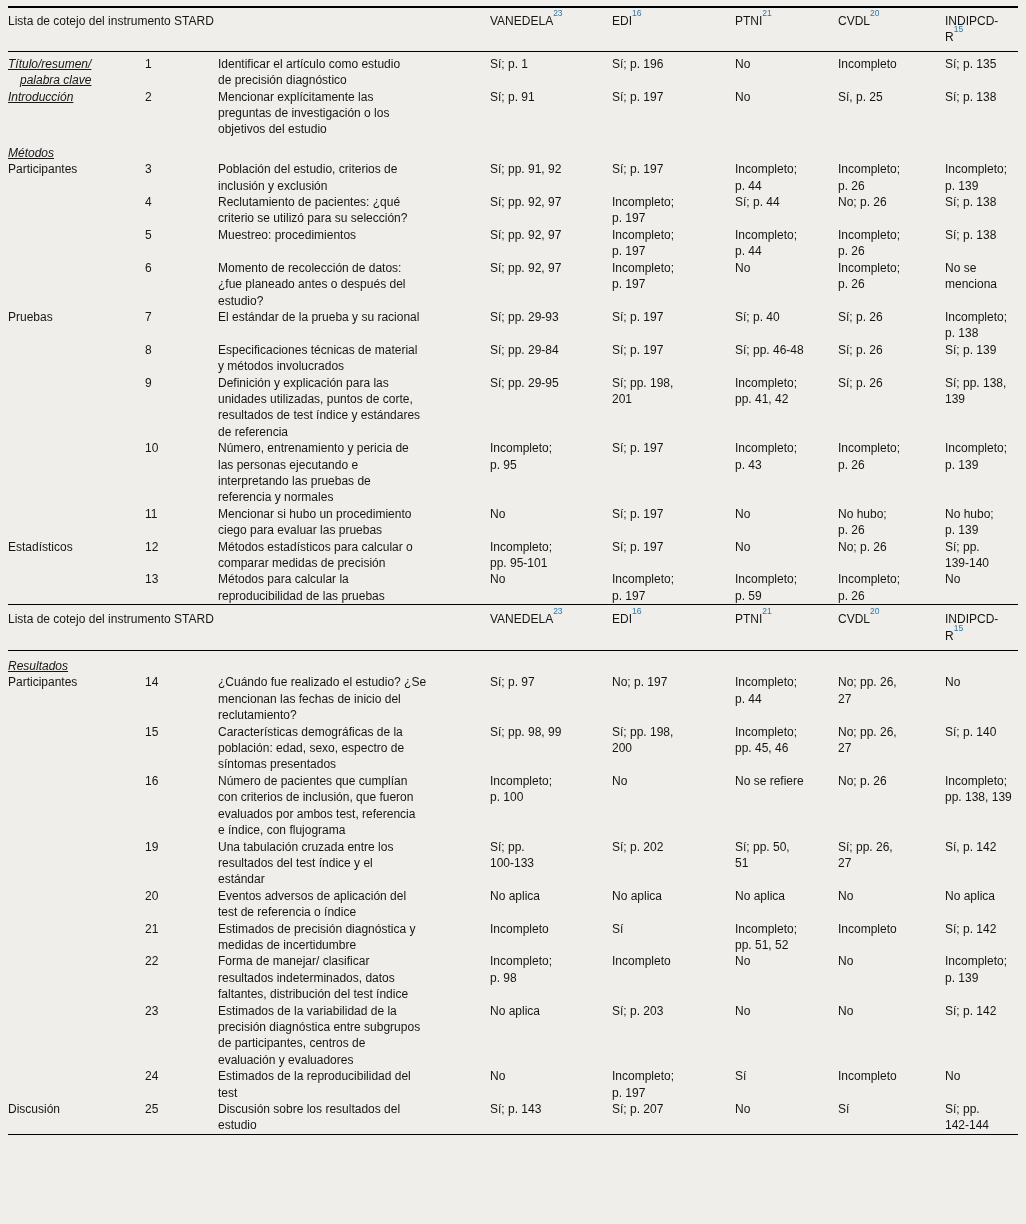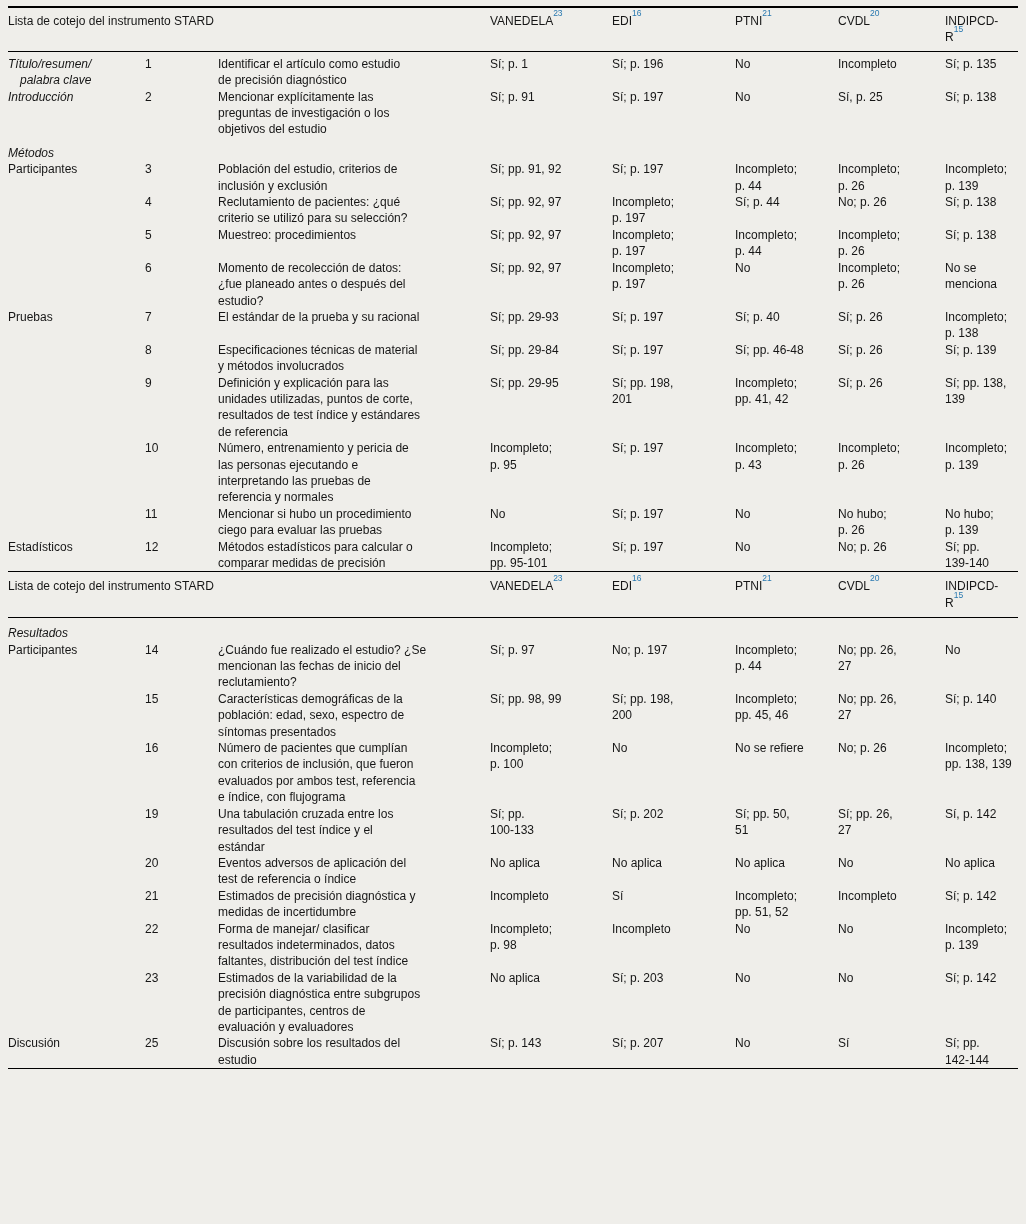--- a/index.html
+++ b/index.html
@@ -19,21 +19,21 @@
     padding:0 6px 0 0;overflow:hidden;
   }
   
   tr.h1 th{padding-top:5px;padding-bottom:5px;border-bottom:1px solid #000;}
   tr.h2 th{padding-top:4px;padding-bottom:5px;border-bottom:1px solid #000;font-style:italic;}
   .center{}
   sup.ref{font-size:8.5px;line-height:0;position:relative;top:-4px;color:#2878b0;}
   
   td.pre{white-space:pre-line;}
   td.sec{white-space:pre-line;padding-left:12px;text-indent:-12px;}
-  td.sec.it{font-style:italic;}
+  td.sec.it{font-style:italic;text-decoration:underline;}
   tr.first-row td{padding-top:4px;}
   tr.section-row td{padding-top:7px;font-style:italic;}
   tr.midheader td{
     border-top:1px solid #000;border-bottom:1px solid #000;
     padding-top:6px;padding-bottom:6px;
   }
 </style>
 </head>
 <body>
 
@@ -215,20 +215,34 @@
           <td class="pre">Métodos estadísticos para calcular o
 comparar medidas de precisión</td>
           <td class="pre">Incompleto;
 pp. 95-101</td>
           <td class="pre">Sí; p. 197</td>
           <td class="pre">No</td>
           <td class="pre">No; p. 26</td>
           <td class="pre">Sí; pp.
 139-140</td>
         </tr>
+        <tr>
+          <td class="sec"></td>
+          <td>13</td>
+          <td class="pre">Métodos para calcular la
+reproducibilidad de las pruebas</td>
+          <td class="pre">No</td>
+          <td class="pre">Incompleto;
+p. 197</td>
+          <td class="pre">Incompleto;
+p. 59</td>
+          <td class="pre">Incompleto;
+p. 26</td>
+          <td class="pre">No</td>
+        </tr>
         <tr class="midheader">
           <td class="center" colspan="3">Lista de cotejo del instrumento STARD</td>
           <td><span>VANEDELA</span><sup class="ref">23</sup></td>
           <td><span>EDI</span><sup class="ref">16</sup></td>
           <td><span>PTNI</span><sup class="ref">21</sup></td>
           <td><span>CVDL</span><sup class="ref">20</sup></td>
           <td><span>INDIPCD-R</span><sup class="ref">15</sup></td>
         </tr>
         <tr class="section-row">
           <td class="sec it" colspan="8">Resultados</td>
@@ -336,20 +350,32 @@
 precisión diagnóstica entre subgrupos
 de participantes, centros de
 evaluación y evaluadores</td>
           <td class="pre">No aplica</td>
           <td class="pre">Sí; p. 203</td>
           <td class="pre">No</td>
           <td class="pre">No</td>
           <td class="pre">Sí; p. 142</td>
         </tr>
         <tr>
+          <td class="sec"></td>
+          <td>24</td>
+          <td class="pre">Estimados de la reproducibilidad del
+test</td>
+          <td class="pre">No</td>
+          <td class="pre">Incompleto;
+p. 197</td>
+          <td class="pre">Sí</td>
+          <td class="pre">Incompleto</td>
+          <td class="pre">No</td>
+        </tr>
+        <tr>
           <td class="sec">Discusión</td>
           <td>25</td>
           <td class="pre">Discusión sobre los resultados del
 estudio</td>
           <td class="pre">Sí; p. 143</td>
           <td class="pre">Sí; p. 207</td>
           <td class="pre">No</td>
           <td class="pre">Sí</td>
           <td class="pre">Sí; pp.
 142-144</td>

